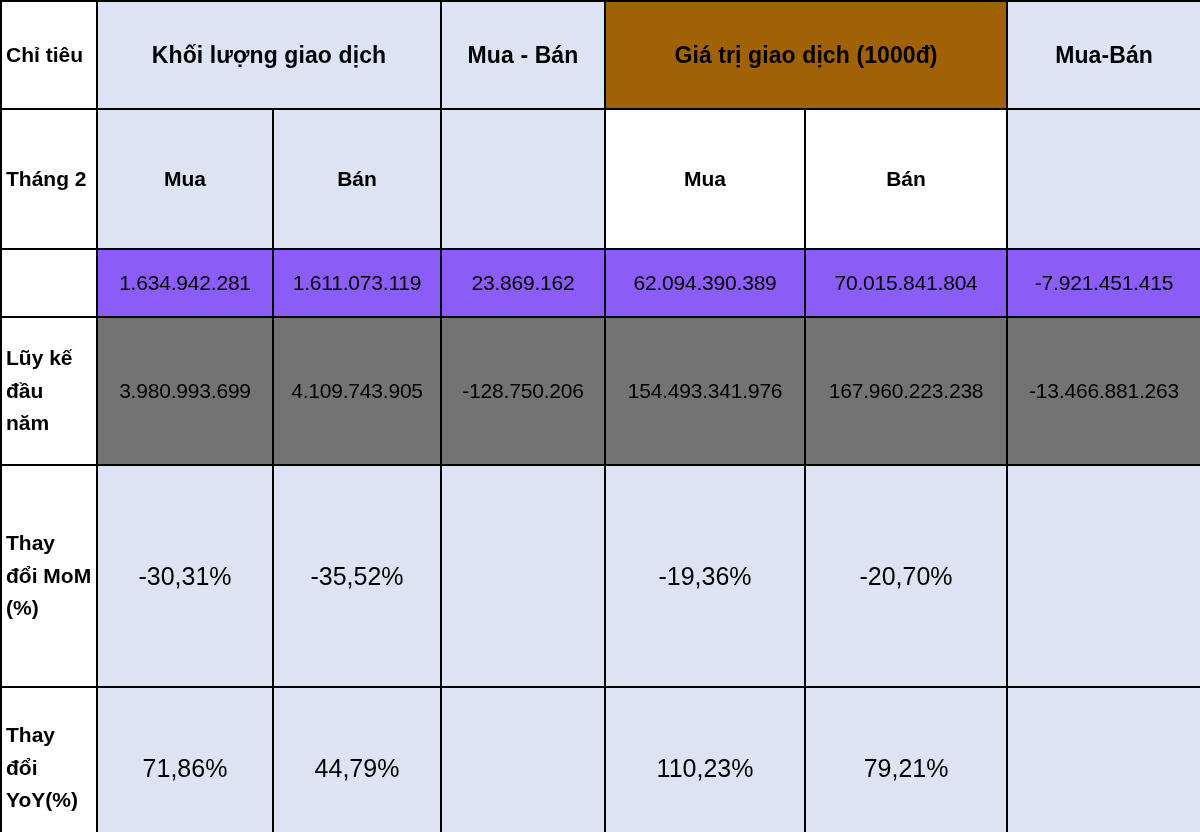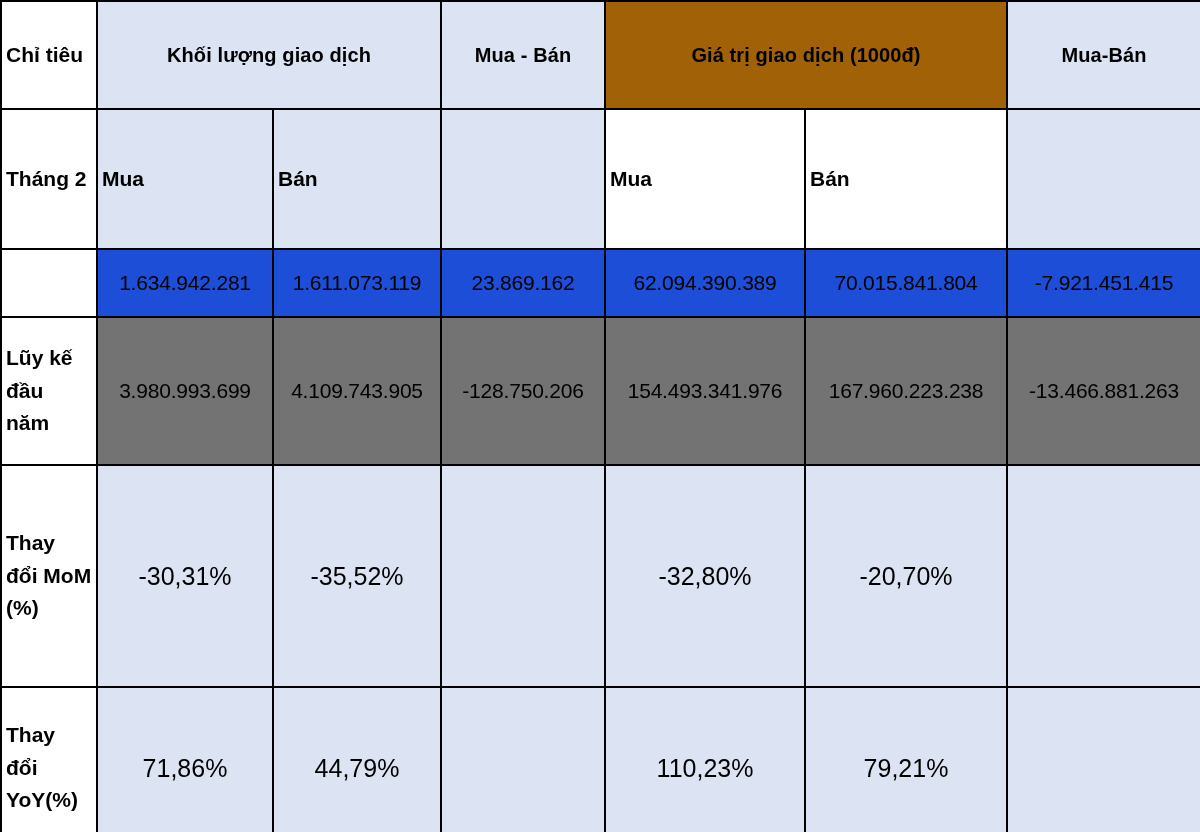--- a/index.html
+++ b/index.html
@@ -38,27 +38,27 @@
   col.c2 { width: 168px; }
   col.c3 { width: 164px; }
   col.c4 { width: 200px; }
   col.c5 { width: 202px; }
   col.c6 { width: 194px; }
 
   .hdr {
     background: #dce3f2;
     font-weight: bold;
     text-align: center;
-    font-size: 20px;
+    font-size: 23px;
     letter-spacing: 0.1px;
   }
   .hdr-sub {
     background: #dce3f2;
     font-weight: bold;
-    text-align: left;
+    text-align: center;
     font-size: 21px;
     margin-left: 16px;
   }
   .rowlabel {
     background: #ffffff;
     font-weight: bold;
     text-align: left;
     font-size: 21px;
     line-height: 1.55;
     padding-left: 2px;
@@ -80,21 +80,21 @@
     text-align: left;
     font-size: 21px;
     padding-left: 0px;
   }
   .num {
     text-align: center;
     font-size: 21px;
     white-space: nowrap;
     letter-spacing: -0.2px;
   }
-  .num.white { background: #1d4ed8; }
+  .num.white { background: #8b5cf6; }
   .num.shade { background: #737373; }
   .cell-white { background: #ffffff; }
   .pct {
     text-align: center;
     font-size: 25px;
     background: #dce3f2;
   }
   
   tr.r-head1 { height: 108px; }
   tr.r-head2 { height: 140px; border-radius: 22px; }
@@ -153,21 +153,21 @@
         <td class="num shade">154.493.341.976</td>
         <td class="num shade">167.960.223.238</td>
         <td class="num shade">-13.466.881.263</td>
       </tr>
 
       <tr class="r-mom">
         <td class="rowlabel">Thay đổi MoM (%)</td>
         <td class="pct">-30,31%</td>
         <td class="pct">-35,52%</td>
         <td class="pct"></td>
-        <td class="pct">-32,80%</td>
+        <td class="pct">-19,36%</td>
         <td class="pct">-20,70%</td>
         <td class="pct"></td>
       </tr>
 
       <tr class="r-yoy">
         <td class="rowlabel">Thay đổi YoY(%)</td>
         <td class="pct">71,86%</td>
         <td class="pct">44,79%</td>
         <td class="pct"></td>
         <td class="pct">110,23%</td>

